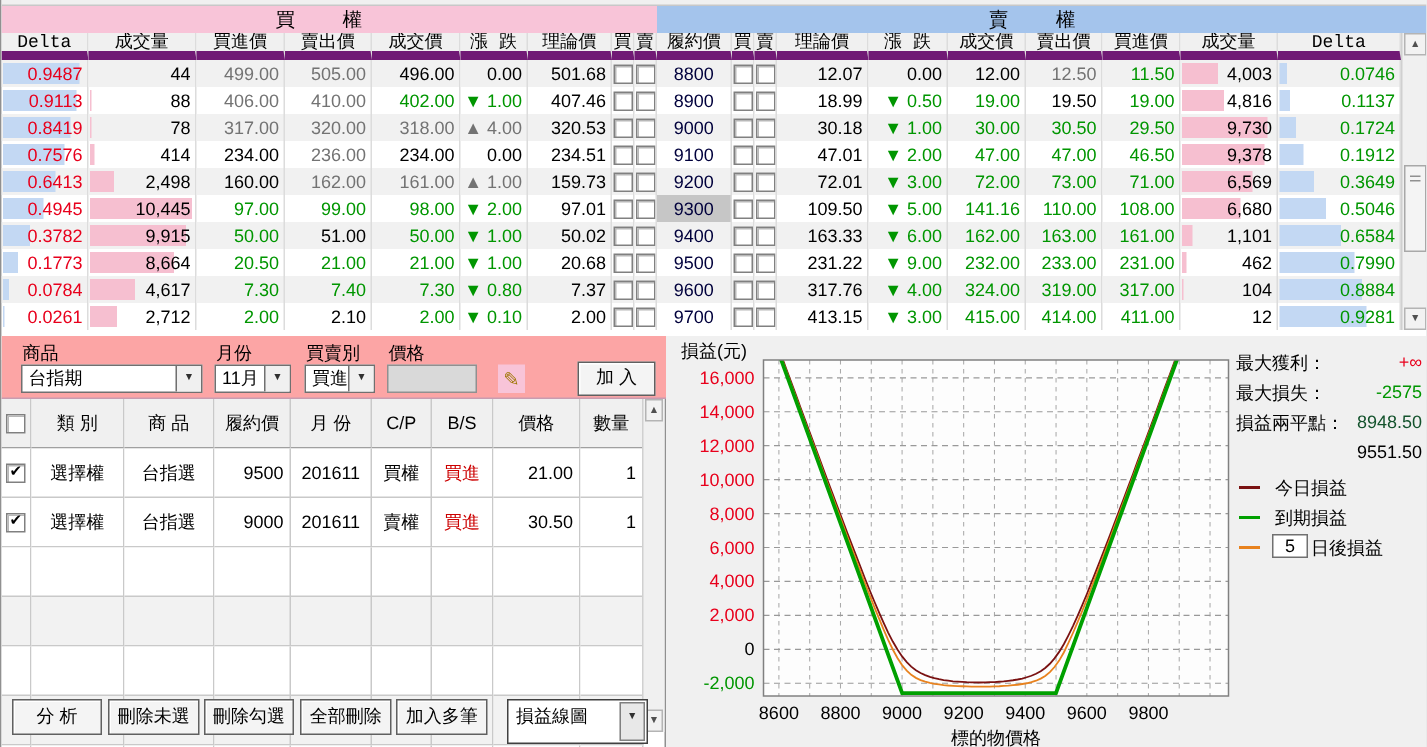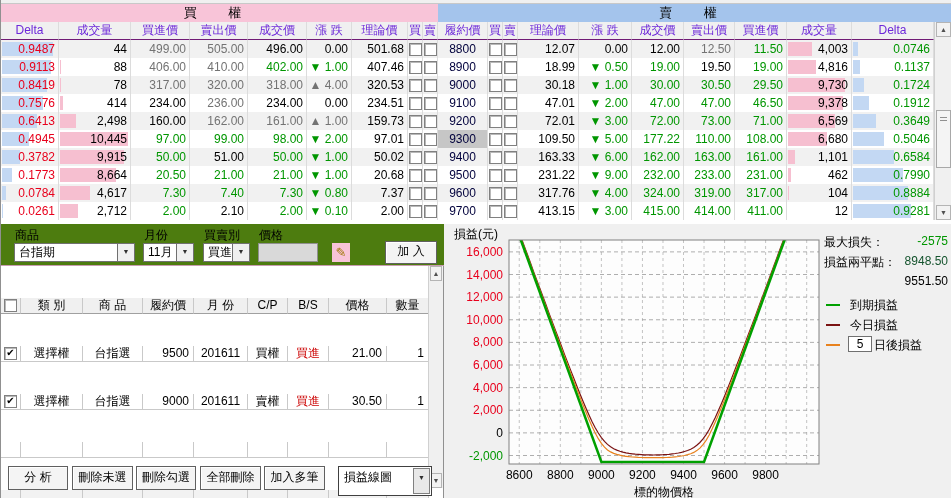--- a/index.html
+++ b/index.html
@@ -6,49 +6,49 @@
   body{font-family:"Liberation Sans","DejaVu Sans",sans-serif;background:#d8d8d8;}
   #app{position:relative;width:951px;height:498px;background:#f0f0f0;overflow:hidden;border-left:1px solid #909090;box-sizing:border-box;}
   
   #quote{position:absolute;left:0;top:0;width:951px;height:240px;background:#fff;}
   #quote-topstrip{position:absolute;left:0;top:0;width:951px;height:4px;background:#f0f0f0;border-bottom:1px solid #c8c8c8;box-sizing:border-box;}
   #titles{position:absolute;left:0;top:4px;width:951px;height:18px;}
   #call-title{position:absolute;left:0;top:0;width:437px;height:18px;background:#f8c4d8;text-align:center;font-size:13px;line-height:18px;letter-spacing:14px;color:#000;}
   #put-title{position:absolute;left:437px;top:0;width:514px;height:18px;background:#a4c4ec;text-align:center;font-size:13px;line-height:18px;letter-spacing:14px;color:#000;}
   #qgrid{position:absolute;left:0;top:22px;width:933px;}
   .qrow{display:grid;grid-template-columns:58px 72px 59px 58px 59px 45px 56px 15px 15px 50px 15px 15px 61px 53px 52px 51px 52px 65px 82px;height:18px;}
-  .qrow.head .qc{background:#f0f0f0;border-bottom:1px solid #701a75;font-size:12px;justify-content:center;color:#6d28d9;}
+  .qrow.head .qc{background:#f0f0f0;border-bottom:6px solid #701a75;font-size:12px;justify-content:center;color:#000000;font-family:Liberation Mono, monospace;}
   .qc{position:relative;border-right:1px solid #dcdcdc;font-size:12px;line-height:17px;display:flex;align-items:center;justify-content:flex-end;padding:0 3px;box-sizing:border-box;white-space:nowrap;overflow:hidden;}
   .qrow.odd .qc{background:#f1f1f1;}
   .qc.center{justify-content:center;padding:0;}
   .qc .bar{position:absolute;left:1px;top:2px;bottom:2px;z-index:0;}
   .qc .bar.blue{background:#c3d8f3;}
   .qc .bar.pink{background:#f6bfd0;}
   .qc span.v{position:relative;z-index:1;}
   .c-r{color:#737373;} .c-g{color:#009600;} .c-k{color:#000;}
   .delta-call{color:#e8001c;} .delta-put{color:#009600;}
   .strike{color:#00003c;}
   .qc.hl{background:#c6c6c6 !important;}
   .cb{width:11px;height:11px;background:#fff;border:1px solid #808080;box-shadow:inset 1px 1px 0 #b8b8b8;display:inline-block;font-size:10px;line-height:10px;text-align:center;color:#000;}
   
   .sb{position:absolute;background:#f0f0f0;border-left:1px solid #d0d0d0;box-sizing:border-box;}
   .sb .sbtn{position:absolute;left:1px;right:1px;height:15px;background:#f2f2f2;border:1px solid #b4b4b4;box-sizing:border-box;color:#505050;font-size:7px;text-align:center;line-height:13px;}
   .sb .thumb{position:absolute;left:1px;right:1px;background:#f4f4f4;border:1px solid #a8a8a8;box-sizing:border-box;}
   .thumb .grip{margin:45% auto 0;width:7px;border-top:1px solid #909090;border-bottom:1px solid #909090;height:2px;}
   
   #left-panel{position:absolute;left:0;top:224px;width:443px;height:274px;background:#fff;border-right:1px solid #909090;box-sizing:border-box;}
-  #form{position:absolute;left:0;top:0;width:476px;height:42px;background:#4d7c0f;border-bottom:1px solid #c89cb0;box-sizing:border-box;}
+  #form{position:absolute;left:0;top:0;width:476px;height:42px;background:#fca5a5;border-bottom:1px solid #c89cb0;box-sizing:border-box;}
   .flabel{position:absolute;top:3px;font-size:12px;color:#000;}
   .combo{position:absolute;top:19px;height:19px;background:#fff;border:1px solid #707070;box-sizing:border-box;font-size:12px;line-height:17px;padding-left:4px;color:#000;}
   .combo .dd{position:absolute;right:0;top:0;bottom:0;width:16px;background:#f0f0f0;border-left:1px solid #707070;font-size:7px;color:#303030;text-align:center;line-height:16px;}
   #price-input{position:absolute;top:19px;height:19px;background:#d9d9d9;border:1px solid #909090;box-sizing:border-box;}
   #pencil-btn{position:absolute;top:19px;width:18px;height:19px;background:#f8c4d8;border:0;font-size:13px;line-height:18px;text-align:center;color:#a07808;cursor:pointer;padding:0;}
   #add-btn{position:absolute;left:384px;top:17px;width:50px;height:21px;background:#f4f4f4;border:1px solid #606060;box-shadow:inset 1px 1px 0 #fff;font-size:12px;text-align:center;line-height:19px;color:#000;}
   #order-grid{position:absolute;left:0;top:42px;width:428px;}
-  .orow{display:grid;grid-template-columns:20px 62px 60px 51px 54px 40px 41px 58px 42px;height:16px;margin-top:32px;}
+  .orow{display:grid;grid-template-columns:20px 62px 60px 51px 54px 40px 41px 58px 42px;height:33px;}
   .oc{border-right:1px solid #c9c9c9;border-bottom:1px solid #c9c9c9;font-size:12px;line-height:17px;display:flex;align-items:center;justify-content:center;box-sizing:border-box;overflow:hidden;white-space:nowrap;background:#fff;}
   .orow.head .oc{background:#f0f0f0;border-bottom:1px solid #a0a0a0;}
   .orow.gray .oc{background:#f2f2f2;}
   .oc.right{justify-content:flex-end;padding-right:4px;}
   .bs-red{color:#cc0000;}
   
   .abtn{position:absolute;top:242px;height:22px;background:#f4f4f4;border:1px solid #606060;box-shadow:inset 1px 1px 0 #fff;font-size:12px;text-align:center;line-height:20px;color:#000;}
   #view-combo{position:absolute;left:337px;top:242px;width:94px;height:30px;background:#fff;border:1px solid #404040;box-sizing:border-box;font-size:12px;line-height:20px;padding-left:5px;color:#000;}
   #view-combo .dd{position:absolute;right:1px;top:1px;bottom:1px;width:17px;background:#e8e8e8;border:1px solid #808080;font-size:7px;color:#303030;text-align:center;line-height:17px;box-sizing:border-box;}
   
@@ -451,21 +451,21 @@
           <div class="qc center">
             <span class="cb"></span>
           </div>
           <div class="qc">
             <span class="v c-k">109.50</span>
           </div>
           <div class="qc">
             <span class="v c-g">▼ 5.00</span>
           </div>
           <div class="qc">
-            <span class="v c-g">177.22</span>
+            <span class="v c-g">141.16</span>
           </div>
           <div class="qc">
             <span class="v c-g">110.00</span>
           </div>
           <div class="qc">
             <span class="v c-g">108.00</span>
           </div>
           <div class="qc">
             <div class="bar pink" style="width: 39px;"></div>
             <span class="v c-k">6,680</span>
@@ -952,38 +952,42 @@
         <text x="116.32450331125828" y="255" text-anchor="middle" font-size="12" fill="#000">8800</text>
         <text x="157.3841059602649" y="255" text-anchor="middle" font-size="12" fill="#000">9000</text>
         <text x="198.4437086092715" y="255" text-anchor="middle" font-size="12" fill="#000">9200</text>
         <text x="239.50331125827813" y="255" text-anchor="middle" font-size="12" fill="#000">9400</text>
         <text x="280.5629139072848" y="255" text-anchor="middle" font-size="12" fill="#000">9600</text>
         <text x="321.6225165562914" y="255" text-anchor="middle" font-size="12" fill="#000">9800</text>
         <text x="220" y="272" text-anchor="middle" font-size="12" fill="#000">標的物價格</text>
       </svg>
     <div id="stats">
         <div class="stat-row">
+          <span class="lab">最大獲利：</span>
+          <span class="val" style="color: rgb(232, 0, 28);">+∞</span>
+        </div>
+        <div class="stat-row">
           <span class="lab">最大損失：</span>
           <span class="val" style="color: rgb(0, 150, 0);">-2575</span>
         </div>
         <div class="stat-row">
           <span class="lab">損益兩平點：</span>
           <span class="val" style="color: #14532d;">8948.50</span>
         </div>
         <div class="stat-row">
           <span class="lab"></span>
           <span class="val" style="color: rgb(0, 0, 0);">9551.50</span>
         </div>
         <div class="leg-row">
+          <span class="dash" style="background: rgb(122, 18, 18);"></span>
+          <span class="lab">今日損益</span>
+        </div>
+        <div class="leg-row">
           <span class="dash" style="background: rgb(0, 160, 0);"></span>
           <span class="lab">到期損益</span>
-        </div>
-        <div class="leg-row">
-          <span class="dash" style="background: rgb(122, 18, 18);"></span>
-          <span class="lab">今日損益</span>
         </div>
         <div class="leg-row">
           <span class="dash" style="background: rgb(232, 130, 30);"></span>
           <input value="5" style="">
           <span class="lab after">日後損益</span>
         </div>
       </div>
   </div>
 
 </div>

